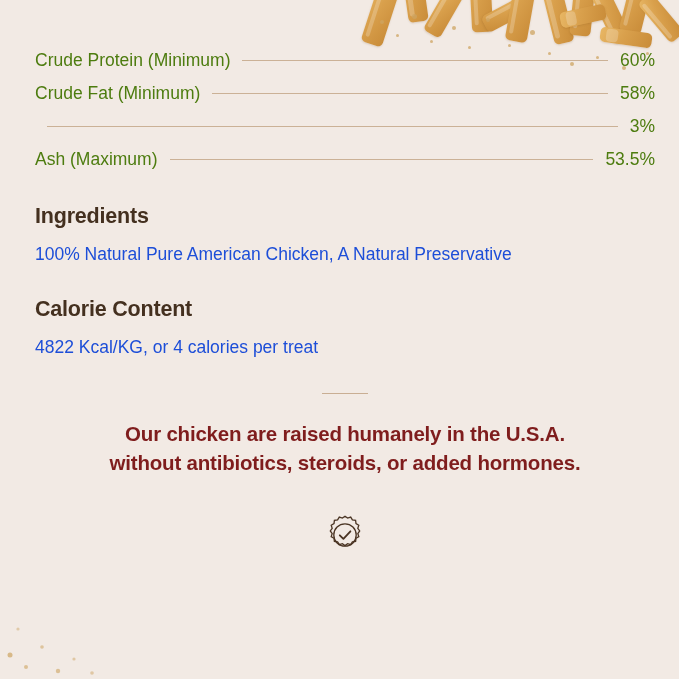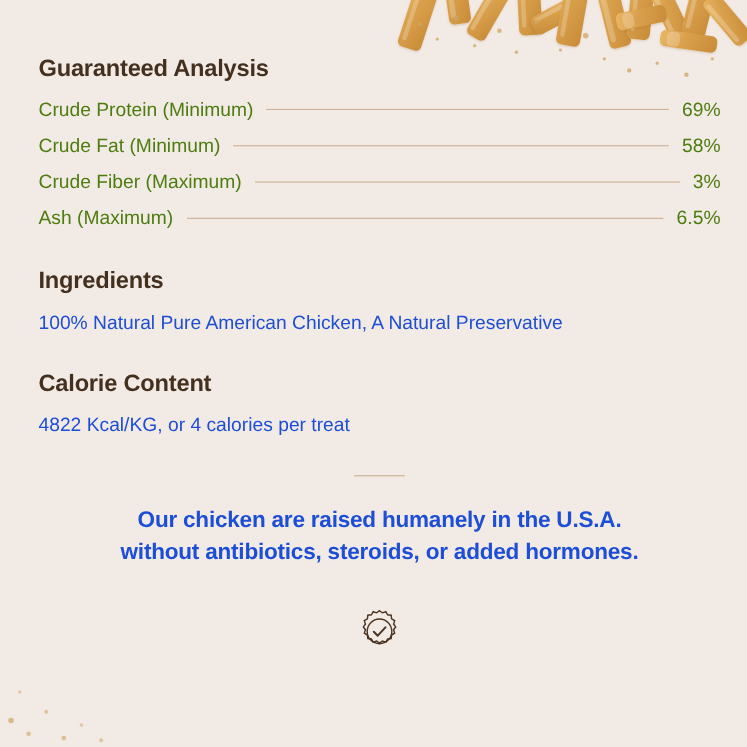--- a/index.html
+++ b/index.html
@@ -112,21 +112,21 @@
     height: 1px;
     background: #c9ae93;
     margin: 34px auto 26px auto;
   }
 
   .claim {
     text-align: center;
     font-size: 20.5px;
     font-weight: bold;
     line-height: 1.38;
-    color: #1d4ed8;
+    color: #7f1d1d;
     letter-spacing: -0.2px;
     margin: 0 auto;
     width: 600px;
   }
 
   .seal-wrap {
     display: flex;
     justify-content: center;
     margin-top: 36px;
   }
@@ -183,41 +183,39 @@
     <circle cx="42" cy="88" r="1.8" fill="#cda461" opacity="0.55"></circle>
     <circle cx="58" cy="112" r="2.2" fill="#cda461" opacity="0.6"></circle>
     <circle cx="74" cy="100" r="1.6" fill="#cda461" opacity="0.5"></circle>
     <circle cx="18" cy="70" r="1.6" fill="#cda461" opacity="0.45"></circle>
     <circle cx="92" cy="114" r="1.8" fill="#cda461" opacity="0.5"></circle>
   </svg>
 
   <div class="content">
 
     <section>
-      <h2 class="section-title">Guaranteed Analysis</h2>
       <ul class="ga-list">
         <li class="ga-row">
           <span class="ga-label">Crude Protein (Minimum)</span>
           <span class="ga-dash"></span>
-          <span class="ga-value">69%</span>
+          <span class="ga-value">60%</span>
         </li>
         <li class="ga-row">
           <span class="ga-label">Crude Fat (Minimum)</span>
           <span class="ga-dash"></span>
           <span class="ga-value">58%</span>
         </li>
         <li class="ga-row">
-          <span class="ga-label">Crude Fiber (Maximum)</span>
           <span class="ga-dash"></span>
           <span class="ga-value">3%</span>
         </li>
         <li class="ga-row">
           <span class="ga-label">Ash (Maximum)</span>
           <span class="ga-dash"></span>
-          <span class="ga-value">6.5%</span>
+          <span class="ga-value">53.5%</span>
         </li>
       </ul>
     </section>
 
     <section class="block">
       <h2 class="section-title">Ingredients</h2>
       <p class="body-text">100% Natural Pure American Chicken, A Natural Preservative</p>
     </section>
 
     <section class="block">

